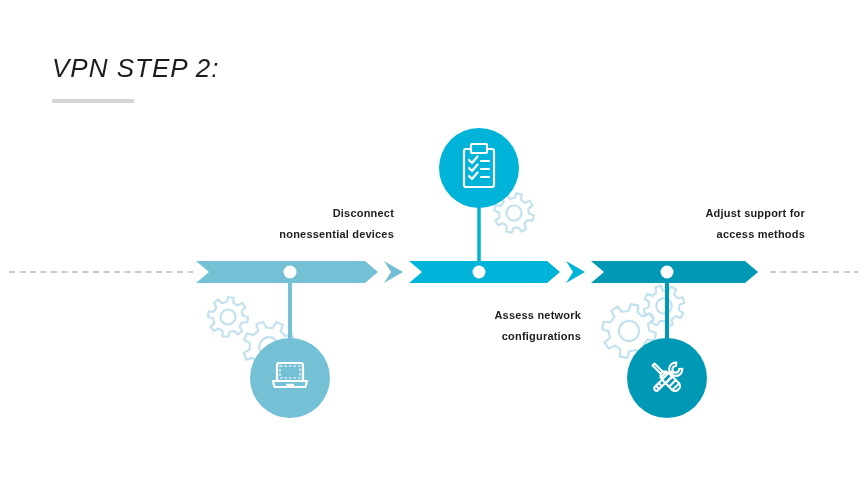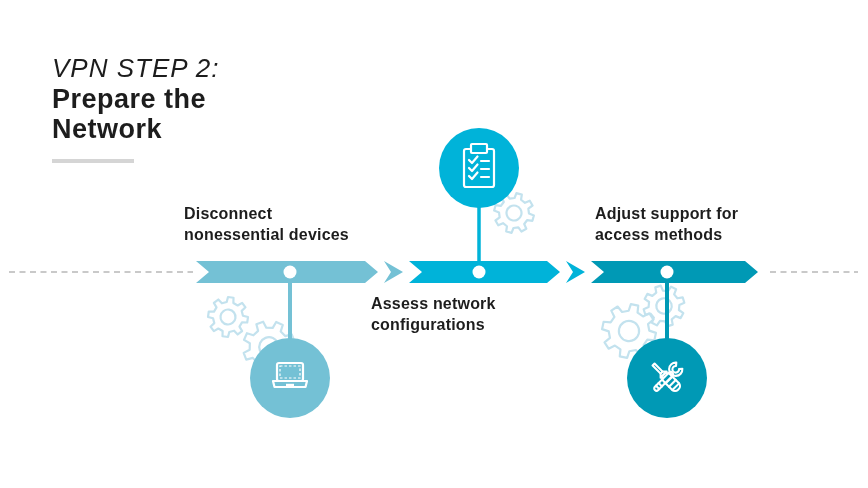--- a/index.html
+++ b/index.html
@@ -16,26 +16,26 @@
     position:relative;width:868px;height:488px;background:#ffffff;
     font-family:"Liberation Sans","DejaVu Sans",sans-serif;
     overflow:hidden;
   }
   #stage{position:absolute;left:0;top:0;}
   .title-block{position:absolute;left:52px;top:52px;color:var(--text-dark);}
   .title-step{font-size:26px;font-weight:400;letter-spacing:1px;line-height:32px;font-style:italic;}
   .title-name{font-size:27px;font-weight:800;letter-spacing:.5px;line-height:30px;white-space:pre-line;}
   .title-underline{width:82px;height:4px;background:var(--underline-gray);margin-top:15px;}
   .step-label{
-    position:absolute;width:210px;text-align:left;
-    font-size:16px;font-weight:700;line-height:21px;color:var(--text-dark);
+    position:absolute;width:210px;text-align:right;
+    font-size:11px;font-weight:700;line-height:21px;color:var(--text-dark);
     white-space:pre-line;letter-spacing:.2px;
   }
   .label-1{left:184px;top:203px;}
-  .label-2{left:371px;top:293px;}
+  .label-2{left:371px;top:305px;}
   .label-3{left:595px;top:203px;}
   .gear-stroke{stroke:var(--gear-outline);fill:none;}
   .fill-light{fill:var(--accent-light);}
   .fill-cyan{fill:var(--accent-cyan);}
   .fill-teal{fill:var(--accent-teal);}
   .stroke-light{stroke:var(--accent-light);}
   .stroke-cyan{stroke:var(--accent-cyan);}
   .stroke-teal{stroke:var(--accent-teal);}
   .icon-stroke{stroke:#ffffff;stroke-width:2.2;fill:none;stroke-linecap:round;stroke-linejoin:round;}
   .dash-line{stroke:var(--dash-gray);stroke-width:2;stroke-dasharray:6 4.5;}
@@ -111,22 +111,20 @@
         <rect class="icon-stroke" x="-18" y="-2.5" width="26" height="5" rx="2.5"></rect>
         <line class="icon-stroke" x1="-14" y1="-2.5" x2="-14" y2="2.5"></line>
         <line class="icon-stroke" x1="-10" y1="-2.5" x2="-10" y2="2.5"></line>
         <path class="icon-stroke" d="M 18.36 4.5 A 7 7 0 1 1 18.36 -4.5 L 15.68 -2.25 A 3.5 3.5 0 1 0 15.68 2.25 Z"></path>
       </g>
     </g>
   </svg>
 
   <div class="title-block">
     <div class="title-step">VPN STEP 2:</div>
-    <div class="title-name">Prepare the
-Network</div>
     <div class="title-underline"></div>
   </div>
 
   <div class="step-label label-1">Disconnect
 nonessential devices</div>
   <div class="step-label label-2">Assess network
 configurations</div>
   <div class="step-label label-3">Adjust support for
 access methods</div>
 

